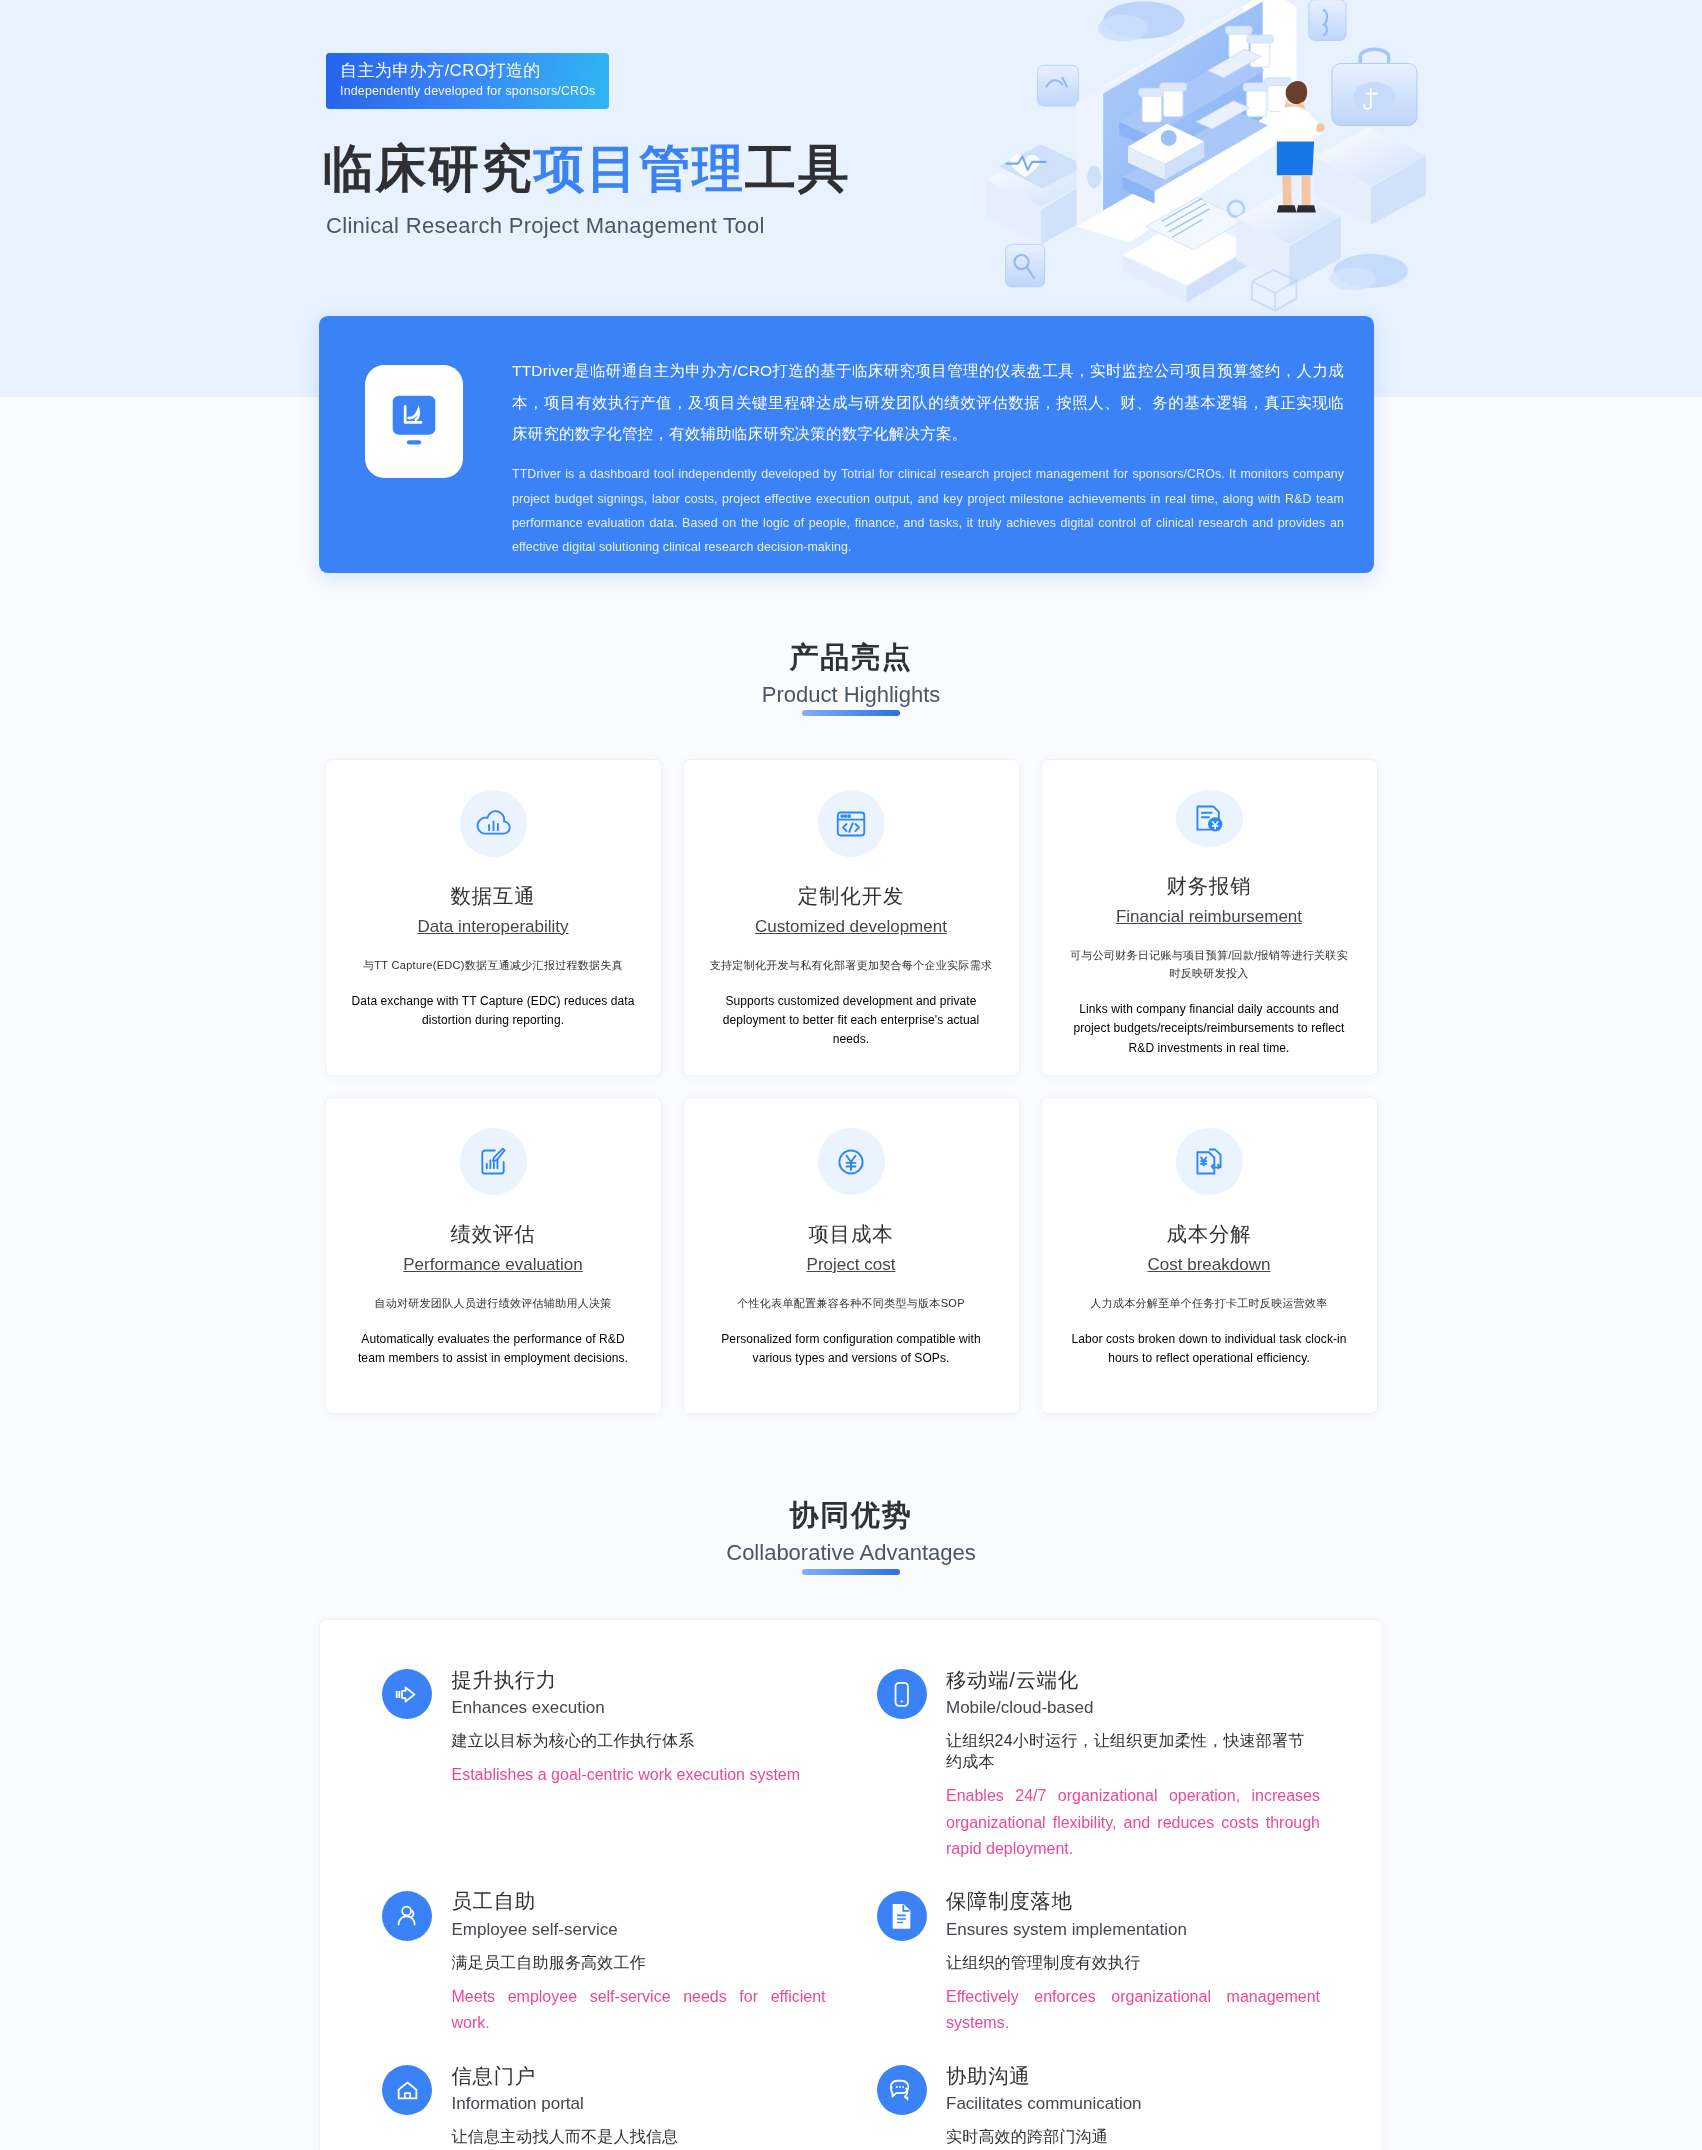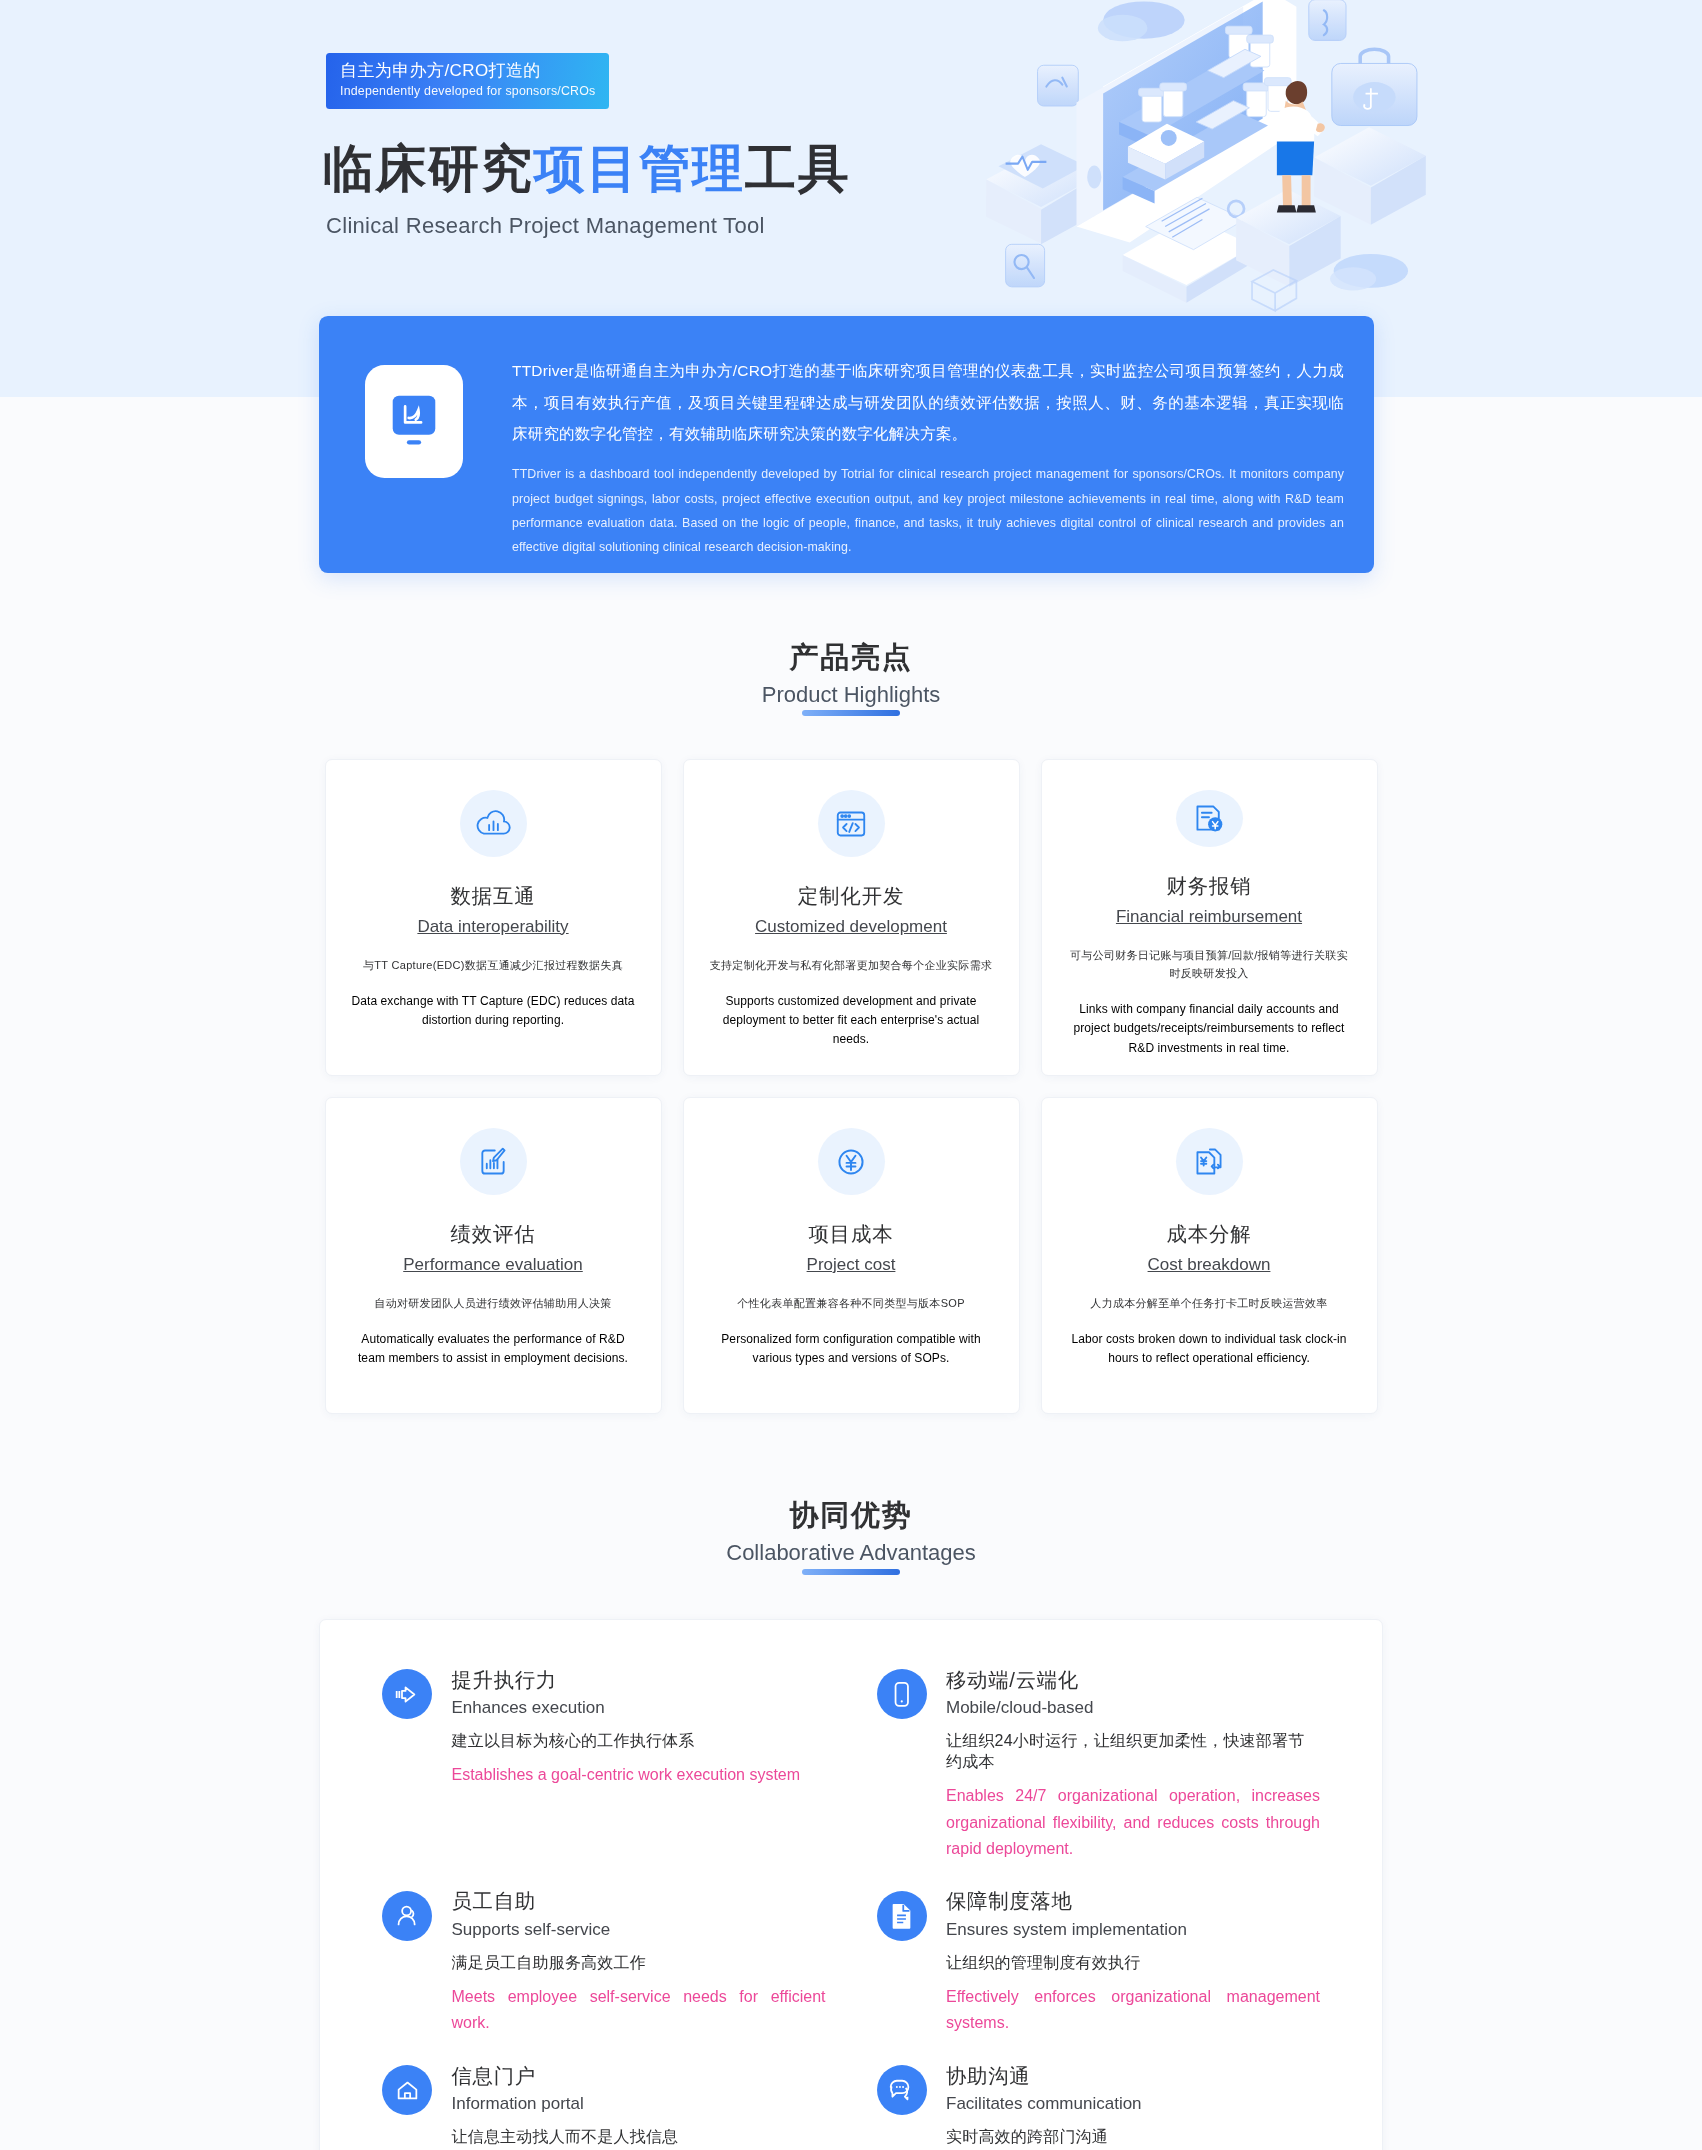--- a/index.html
+++ b/index.html
@@ -455,21 +455,21 @@
     <div class="collab-item">
       <div class="collab-icon">
         <svg width="25" height="25" viewBox="0 0 28 28" fill="none" stroke="#fff" stroke-width="2" stroke-linecap="round">
           <circle cx="13" cy="9" r="5"></circle>
           <path d="M4 24c0-5.5 4-9 9-9s9 3.5 9 9"></path>
           <path d="M19 8.5a4.5 4.5 0 010 7"></path>
         </svg>
       </div>
       <div class="collab-body">
         <div class="ci-cn">员工自助</div>
-        <div class="ci-en">Supports self-service</div>
+        <div class="ci-en">Employee self-service</div>
         <div class="ci-desc-cn">满足员工自助服务高效工作</div>
         <div class="ci-desc-en">Meets employee self-service needs for efficient work.</div>
       </div>
     </div>
 
     <div class="collab-item">
       <div class="collab-icon">
         <svg width="23" height="26.6" viewBox="0 0 26 30" fill="none" stroke="#fff" stroke-width="2" stroke-linejoin="round">
           <path d="M4 2h11l7 7v19H4z" fill="#fff" stroke="#fff"></path>
           <path d="M8 14h10M8 18h10M8 22h7" stroke="#3b82f6" stroke-width="1.8"></path>

